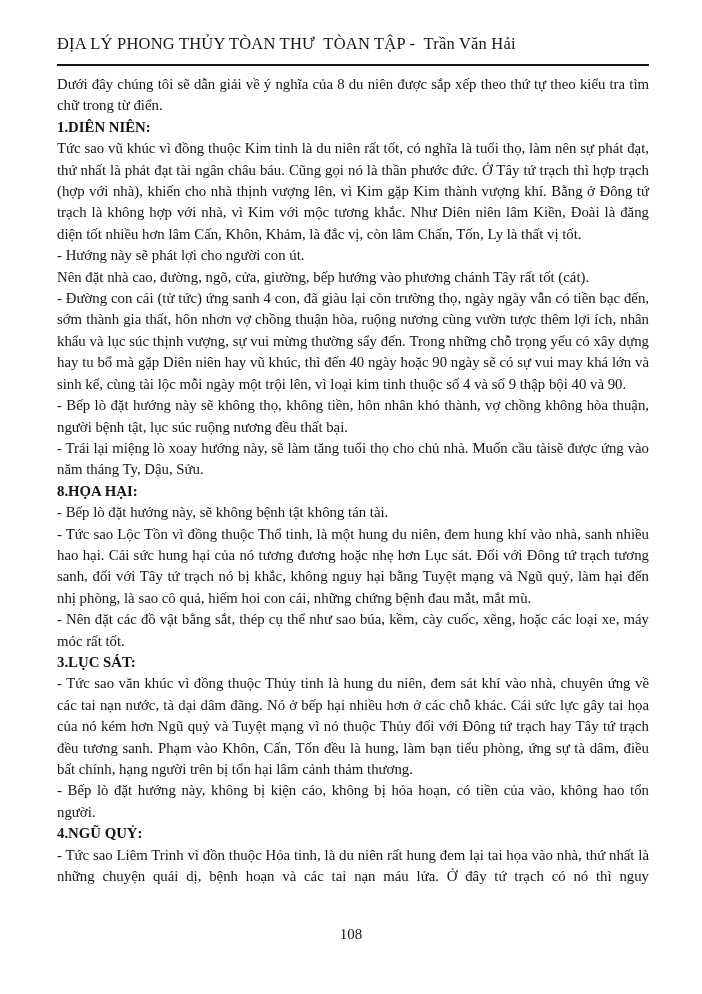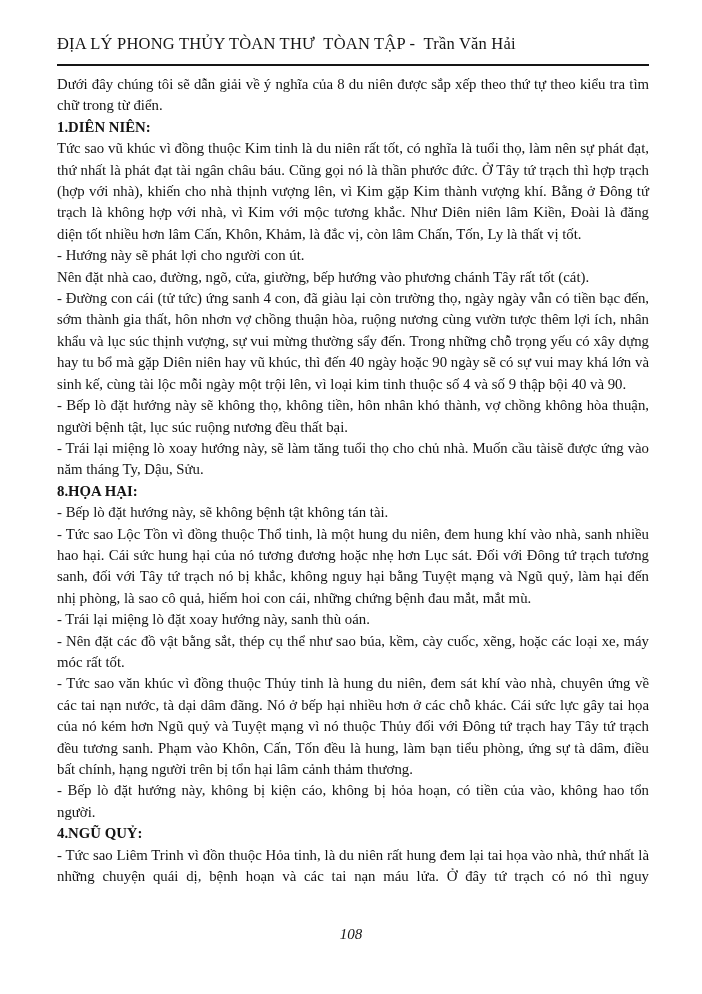--- a/index.html
+++ b/index.html
@@ -43,21 +43,20 @@
   }
   .body-text h2 { font-weight: bold; }
   .continued { text-align-last: justify; }
   .footer {
     position: absolute;
     left: 0;
     right: 0;
     top: 926px;
     text-align: center;
     font-size: 15px;
-    font-style: italic;
   }
 </style>
 </head>
 <body>
 
 <div class="page">
   <div class="content">
 
     <div class="header">
       <div class="header-title">ĐỊA LÝ PHONG THỦY TÒAN THƯ  TÒAN TẬP -  Trần Văn Hải</div>
@@ -71,23 +70,23 @@
       <p>Tức sao vũ khúc vì đồng thuộc Kim tinh là du niên rất tốt, có nghĩa là tuổi thọ, làm nên sự phát đạt, thứ nhất là phát đạt tài ngân châu báu. Cũng gọi nó là thần phước đức. Ở Tây tứ trạch thì hợp trạch (hợp với nhà), khiến cho nhà thịnh vượng lên, vì Kim gặp Kim thành vượng khí. Bằng ở Đông tứ trạch là không hợp với nhà, vì Kim với mộc tương khắc. Như Diên niên lâm Kiền, Đoài là đăng diện tốt nhiều hơn lâm Cấn, Khôn, Khảm, là đắc vị, còn lâm Chấn, Tốn, Ly là thất vị tốt.</p>
       <p>- Hướng này sẽ phát lợi cho người con út.</p>
       <p>Nên đặt nhà cao, đường, ngõ, cửa, giường, bếp hướng vào phương chánh Tây rất tốt (cát).</p>
       <p>- Đường con cái (tử tức) ứng sanh 4 con, đã giàu lại còn trường thọ, ngày ngày vẫn có tiền bạc đến, sớm thành gia thất, hôn nhơn vợ chồng thuận hòa, ruộng nương cùng vườn tược thêm lợi ích, nhân khẩu và lục súc thịnh vượng, sự vui mừng thường sẩy đến. Trong những chỗ trọng yếu có xây dựng hay tu bổ mà gặp Diên niên hay vũ khúc, thì đến 40 ngày hoặc 90 ngày sẽ có sự vui may khá lớn và sinh kế, cùng tài lộc mỗi ngày một trội lên, vì loại kim tinh thuộc số 4 và số 9 thập bội 40 và 90.</p>
       <p>- Bếp lò đặt hướng này sẽ không thọ, không tiền, hôn nhân khó thành, vợ chồng không hòa thuận, người bệnh tật, lục súc ruộng nương đều thất bại.</p>
       <p>- Trái lại miệng lò xoay hướng này, sẽ làm tăng tuổi thọ cho chủ nhà. Muốn cầu tàisẽ được ứng vào năm tháng Ty, Dậu, Sửu.</p>
 
       <h2>8.HỌA HẠI:</h2>
       <p>- Bếp lò đặt hướng này, sẽ không bệnh tật không tán tài.</p>
       <p>- Tức sao Lộc Tồn vì đồng thuộc Thổ tinh, là một hung du niên, đem hung khí vào nhà, sanh nhiều hao hại. Cái sức hung hại của nó tương đương hoặc nhẹ hơn Lục sát. Đối với Đông tứ trạch tương sanh, đối với Tây tứ trạch nó bị khắc, không nguy hại bằng Tuyệt mạng và Ngũ quỷ, làm hại đến nhị phòng, là sao cô quả, hiếm hoi con cái, những chứng bệnh đau mắt, mắt mù.</p>
-      <p>- Trái lại miệng lò đặt xoay hướng này, sanh thù oán.</p>
       <p>- Nên đặt các đồ vật bằng sắt, thép cụ thể như sao búa, kềm, cày cuốc, xẽng, hoặc các loại xe, máy móc rất tốt.</p>
 
+      <h2>3.LỤC SÁT:</h2>
       <p>- Tức sao văn khúc vì đồng thuộc Thủy tinh là hung du niên, đem sát khí vào nhà, chuyên ứng về các tai nạn nước, tà dại dâm đãng. Nó ở bếp hại nhiều hơn ở các chỗ khác. Cái sức lực gây tai họa của nó kém hơn Ngũ quỷ và Tuyệt mạng vì nó thuộc Thủy đối với Đông tứ trạch hay Tây tứ trạch đều tương sanh. Phạm vào Khôn, Cấn, Tốn đều là hung, làm bạn tiểu phòng, ứng sự tà dâm, điều bất chính, hạng người trên bị tổn hại lâm cảnh thảm thương.</p>
       <p>- Bếp lò đặt hướng này, không bị kiện cáo, không bị hỏa hoạn, có tiền của vào, không hao tổn người.</p>
 
       <h2>4.NGŨ QUỶ:</h2>
       <p class="continued">- Tức sao Liêm Trinh vì đồn thuộc Hỏa tinh, là du niên rất hung đem lại tai họa vào nhà, thứ nhất là những chuyện quái dị, bệnh hoạn và các tai nạn máu lửa. Ở đây tứ trạch có nó thì nguy</p>
     </div>
 
   </div>
 
   <div class="footer">108</div>

